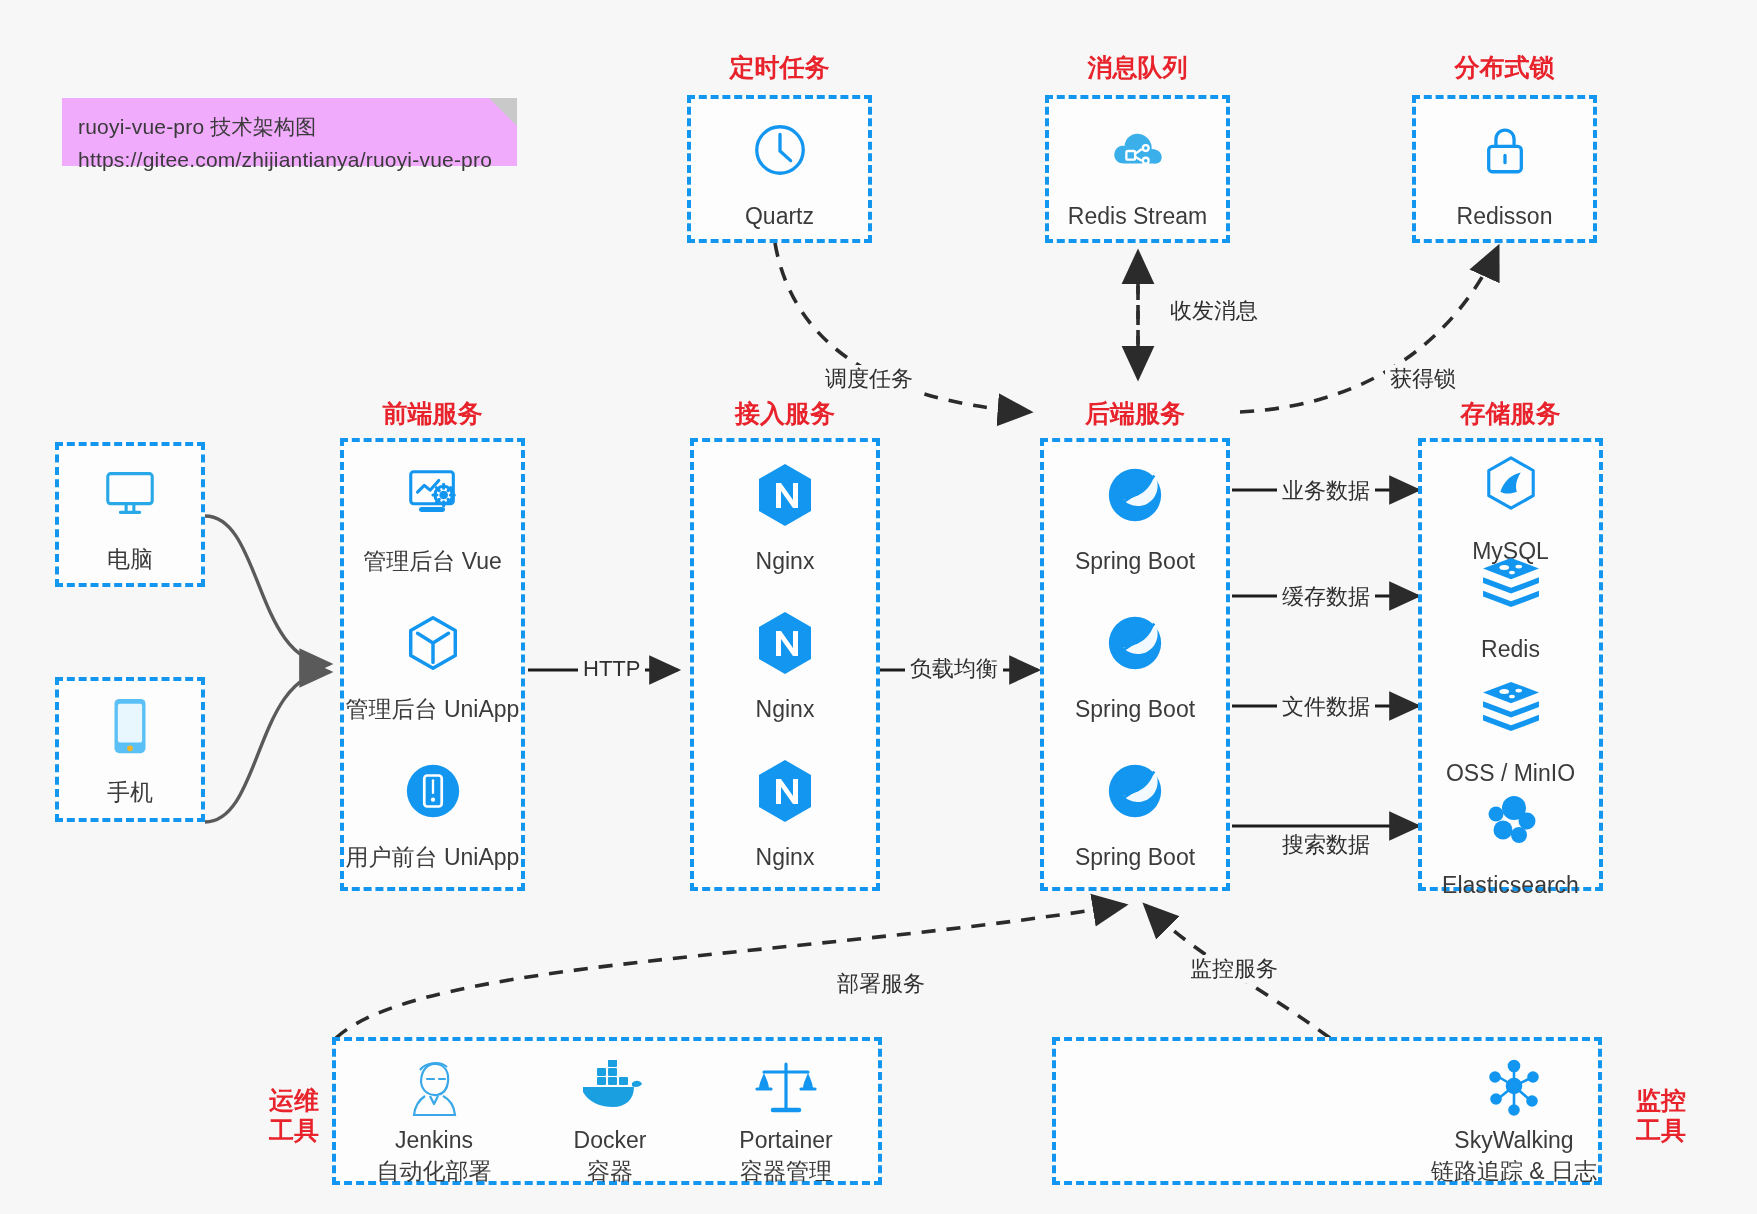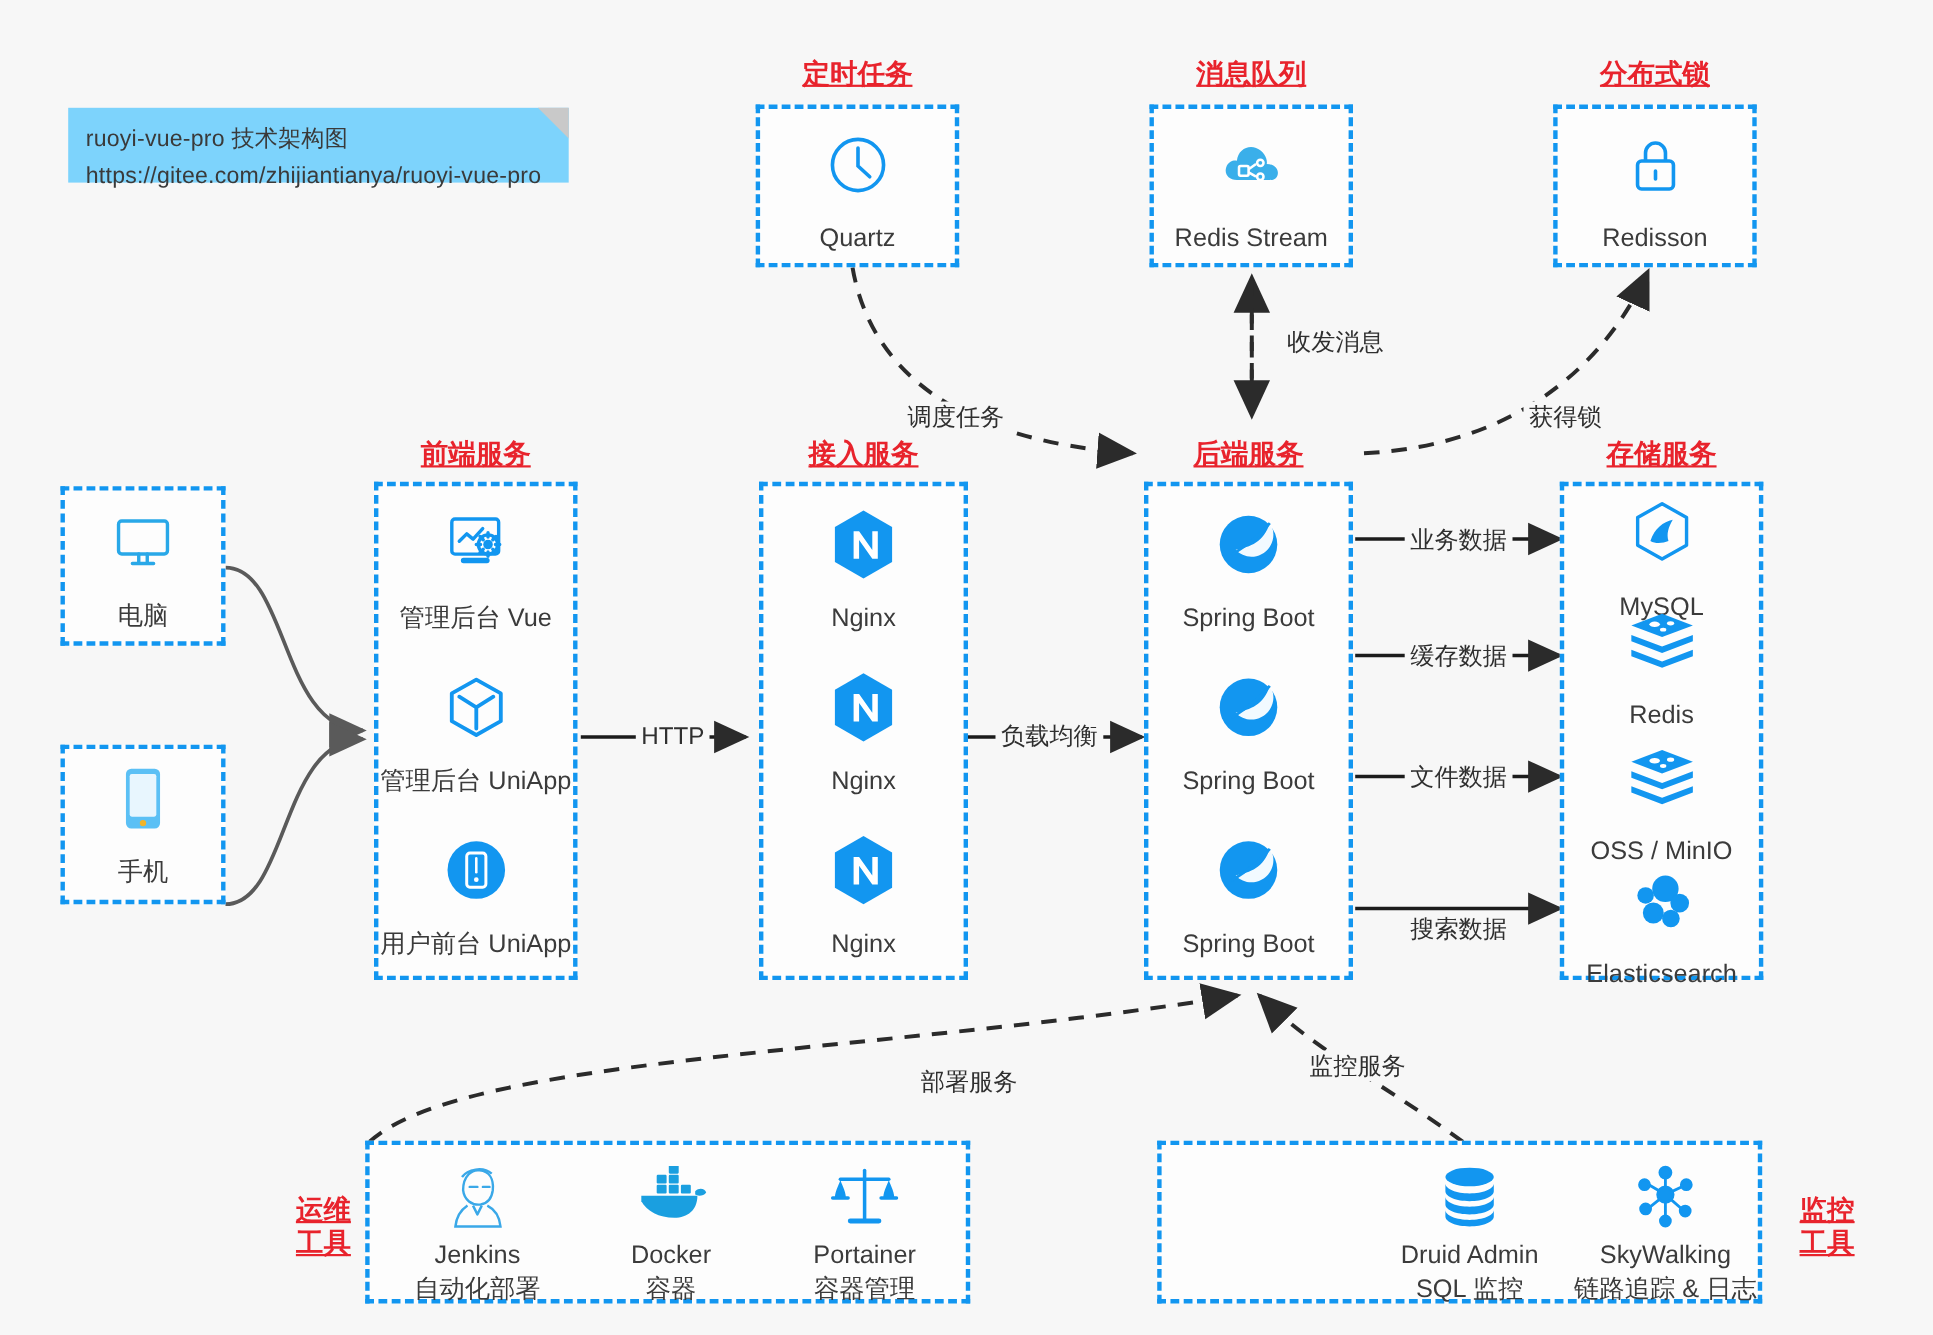--- a/index.html
+++ b/index.html
@@ -10,21 +10,21 @@
     color:#333;
     overflow:hidden;
   }
   #stage{position:relative;width:1757px;height:1214px;}
 
   svg.wires{position:absolute;left:0;top:0;width:1757px;height:1214px;pointer-events:none;}
 
   
   .note{
     position:absolute;left:62px;top:98px;width:455px;height:68px;
-    background:#7dd3fc;
+    background:#f0abfc;
     padding:12px 16px 0 16px;
     box-sizing:border-box;
     font-size:21px;line-height:33px;color:#3a3a3a;
     letter-spacing:.2px;
   }
   .note .fold{
     position:absolute;right:0;top:0;width:0;height:0;
     border-left:28px solid transparent;border-top:28px solid #c9c9c9;
   }
 
@@ -36,21 +36,20 @@
     box-sizing:border-box;
   }
   .gtitle{
     position:absolute;
     color:#e8232c;
     font-weight:bold;
     font-size:25px;
     text-align:center;
     white-space:nowrap;
     line-height:30px;
-    text-decoration:underline;
   }
   .gtitle.side{text-align:center;}
 
   
   .node{
     position:absolute;
     text-align:center;
     width:100%;
     left:0;
   }
@@ -432,32 +431,20 @@
       <div class="lbl">Portainer</div>
       <div class="lbl2">容器管理</div>
     </div>
   </div>
 
   <div class="gtitle side" style="left:1622px;top:1085px;width:78px;">
     <div>监控</div>
     <div>工具</div>
   </div>
   <div class="gbox" style="left:1052px;top:1037px;width:550px;height:148px;">
-    <div class="hnode" style="left:192px;top:14px;width:176px;">
-      <div class="ico">
-        <svg width="56" height="60" viewBox="0 0 56 60" fill="#1296f0">
-          <ellipse cx="28" cy="12" rx="22" ry="8.5"></ellipse>
-          <path d="M6 18 C6 23 16 27 28 27 C40 27 50 23 50 18 V25 C50 30 40 34 28 34 C16 34 6 30 6 25 Z"></path>
-          <path d="M6 30 C6 35 16 39 28 39 C40 39 50 35 50 30 V37 C50 42 40 46 28 46 C16 46 6 42 6 37 Z"></path>
-          <path d="M6 42 C6 47 16 51 28 51 C40 51 50 47 50 42 V48 C50 53 40 57 28 57 C16 57 6 53 6 48 Z"></path>
-        </svg>
-      </div>
-      <div class="lbl">Druid Admin</div>
-      <div class="lbl2">SQL 监控</div>
-    </div>
     <div class="hnode" style="left:368px;top:14px;width:180px;">
       <div class="ico">
         <svg width="62" height="60" viewBox="0 0 62 60" fill="#1296f0" stroke="#1296f0" stroke-width="2.6">
           <path d="M31 28 L31 9 M31 28 L14 18 M31 28 L48 20 M31 28 L16 40 M31 28 L47 42 M31 28 L31 50" stroke-linecap="round"></path>
           <circle cx="31" cy="28" r="7"></circle>
           <circle cx="31" cy="8" r="5"></circle>
           <circle cx="12" cy="19" r="4.5"></circle>
           <circle cx="50" cy="19" r="4.5"></circle>
           <circle cx="13" cy="41" r="4.5"></circle>
           <circle cx="49" cy="43" r="4.5"></circle>

